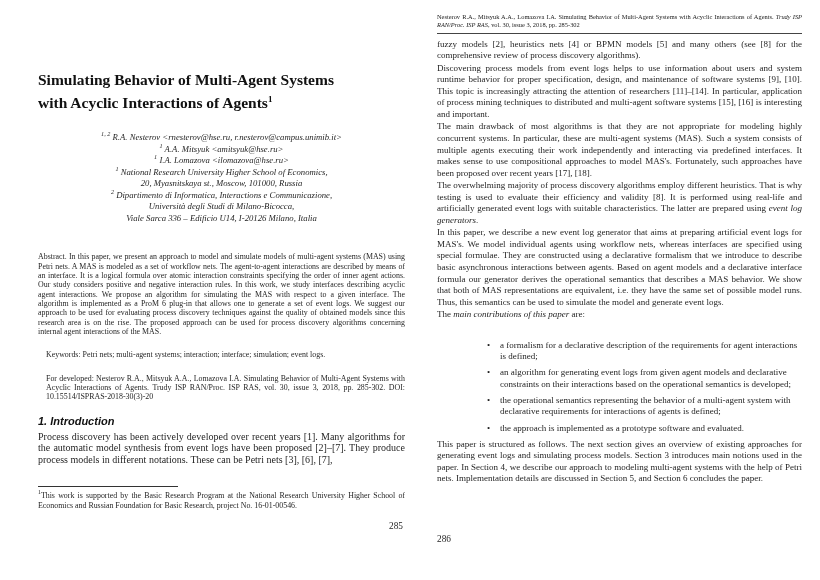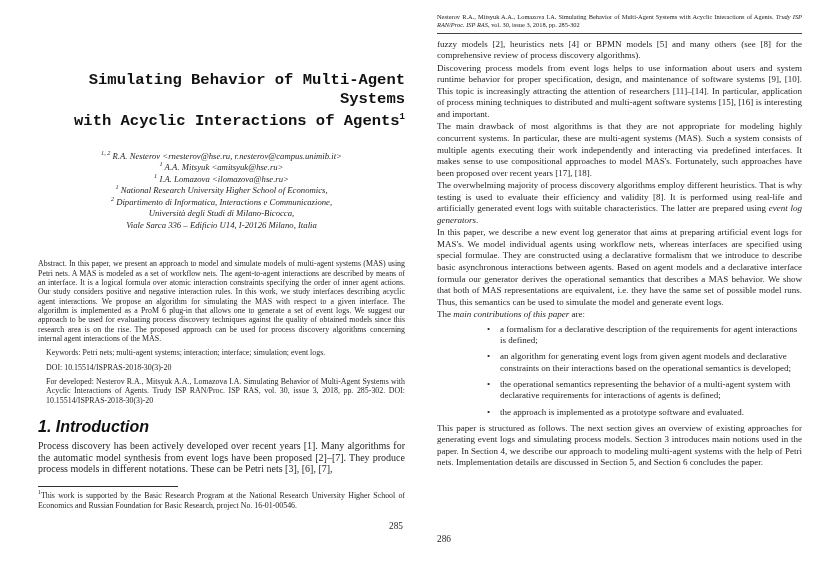--- a/index.html
+++ b/index.html
@@ -7,54 +7,54 @@
     width:820px;height:580px;position:relative;background:#ffffff;
     font-family:"Liberation Serif", serif;color:#1f1f1f;
     -webkit-font-smoothing:antialiased;overflow:hidden;
   }
   .col{position:absolute;top:0;height:576px;}
   .col-left{left:38px;width:367px;}
   .col-right{left:437px;width:365px;}
 
   
   .title{
-    font-family:Liberation Mono, monospace;font-weight:bold;
-    font-size:15.5px;line-height:18.5px;text-align:right;margin-top:71px;
+    font-family:Liberation Serif, serif;font-weight:bold;
+    font-size:15.5px;line-height:18.5px;text-align:left;margin-top:71px;
     color:#111;
   }
   .title sup{font-size:9px;}
   .authors{margin-top:20px;text-align:center;font-style:italic;
     font-size:8.7px;line-height:11.5px;}
   .author-line sup{font-size:6.2px;vertical-align:super;line-height:0;}
   .abstract{margin-top:28px;font-size:7.9px;line-height:9.35px;text-align:justify;}
-  .metaline{margin-top:5px;font-size:7.9px;line-height:9.35px;text-align:justify;padding-left:8px;}
+  .metaline{margin-top:14px;font-size:7.9px;line-height:9.35px;text-align:justify;padding-left:8px;}
   .b{font-weight:normal;font-style:normal;}
   .section-heading{
     font-family:"Liberation Sans", sans-serif;font-weight:bold;font-style:italic;
-    font-size:16px;margin-top:13px;color:#111;
+    font-size:11px;margin-top:13px;color:#111;
   }
   .body-par{font-size:10px;line-height:11.7px;text-align:justify;margin-top:4px;}
   .footnote{position:absolute;top:486px;left:0;width:100%;}
   .footnote-rule{width:140px;border-top:1px solid #333;margin-bottom:4px;}
   .footnote-text{font-size:7.9px;line-height:10.2px;text-align:justify;}
   .footnote-text sup{font-size:5.8px;vertical-align:super;line-height:0;}
   .pagenum{position:absolute;top:521px;font-size:9.3px;}
   .pagenum-left{right:2px;text-align:right;}
   .pagenum-right{left:0;margin-top:13px;}
 
   
   .running-header{
     margin-top:13px;font-size:6.4px;line-height:8.3px;text-align:justify;color:#222;
     padding-bottom:3px;border-bottom:1px solid #444;
   }
   .running-header .it{font-style:italic;}
   .right-body{margin-top:5px;}
   .right-body p{margin:0 0 1px 0;font-size:9px;line-height:11.55px;text-align:justify;}
   .it{font-style:italic;}
-  ul.bullets{margin:3px 0 2px 0;padding:0 4px 0 63px;list-style:none;}
+  ul.bullets{margin:19px 0 2px 0;padding:0 4px 0 63px;list-style:none;}
   ul.bullets li{
     position:relative;font-size:9px;line-height:11.55px;text-align:left;
     margin-bottom:4.5px;
   }
   ul.bullets li::before{
     content:"\2022";position:absolute;left:-13px;top:0;font-size:9px;
   }
 </style>
 </head>
 <body>
@@ -64,36 +64,34 @@
   <div class="title">
     <div>Simulating Behavior of Multi-Agent Systems</div>
     <div><span>with Acyclic Interactions of Agents</span><sup>1</sup></div>
   </div>
 
   <div class="authors">
     <div class="author-line"><sup>1, 2</sup><span> R.A. Nesterov &lt;rnesterov@hse.ru, r.nesterov@campus.unimib.it&gt;</span></div>
     <div class="author-line"><sup>1</sup><span> A.A. Mitsyuk &lt;amitsyuk@hse.ru&gt;</span></div>
     <div class="author-line"><sup>1</sup><span> I.A. Lomazova &lt;ilomazova@hse.ru&gt;</span></div>
     <div class="author-line"><sup>1</sup><span> National Research University Higher School of Economics,</span></div>
+    <div class="author-line"><span>20, Myasnitskaya st., Moscow, 101000, Russia</span></div>
     <div class="author-line"><sup>2</sup><span> Dipartimento di Informatica, Interactions e Communicazione,</span></div>
     <div class="author-line"><span>Università degli Studi di Milano-Bicocca,</span></div>
     <div class="author-line"><span>Viale Sarca 336 – Edificio U14, I-20126 Milano, Italia</span></div>
   </div>
 
   <div class="abstract">
     <span class="b">Abstract</span><span>. In this paper, we present an approach to model and simulate models of multi-agent systems (MAS) using Petri nets. A MAS is modeled as a set of workflow nets. The agent-to-agent interactions are described by means of an interface. It is a logical formula over atomic interaction constraints specifying the order of inner agent actions. Our study considers positive and negative interaction rules. In this work, we study interfaces describing acyclic agent interactions. We propose an algorithm for simulating the MAS with respect to a given interface. The algorithm is implemented as a ProM 6 plug-in that allows one to generate a set of event logs. We suggest our approach to be used for evaluating process discovery techniques against the quality of obtained models since this research area is on the rise. The proposed approach can be used for process discovery algorithms concerning internal agent interactions of the MAS.</span>
   </div>
 
   <div class="metaline">
     <span class="b">Keywords:</span><span> Petri nets; multi-agent systems; interaction; interface; simulation; event logs.</span>
   </div>
 
-  <div class="metaline">
-    <span class="b">DOI:</span><span> 10.15514/ISPRAS-2018-30(3)-20</span>
-  </div>
 
   <div class="metaline">
     <span class="b">For developed:</span><span> Nesterov R.A., Mitsyuk A.A., Lomazova I.A. Simulating Behavior of Multi-Agent Systems with Acyclic  Interactions of Agents. Trudy ISP RAN/Proc. ISP RAS, vol. 30, issue 3, 2018, pp. 285-302. DOI: 10.15514/ISPRAS-2018-30(3)-20</span>
   </div>
 
   <div class="section-heading">1. Introduction</div>
 
   <div class="body-par">Process discovery has been actively developed over recent years [1]. Many algorithms for the automatic model synthesis from event logs have been proposed [2]–[7]. They produce process models in different notations. These can be Petri nets [3], [6], [7],</div>
 
   <div class="footnote">

